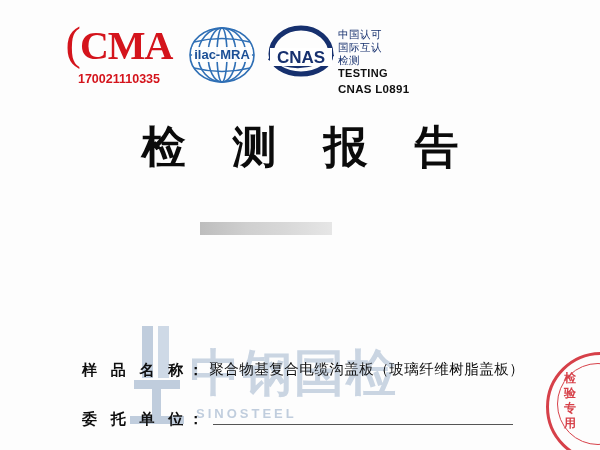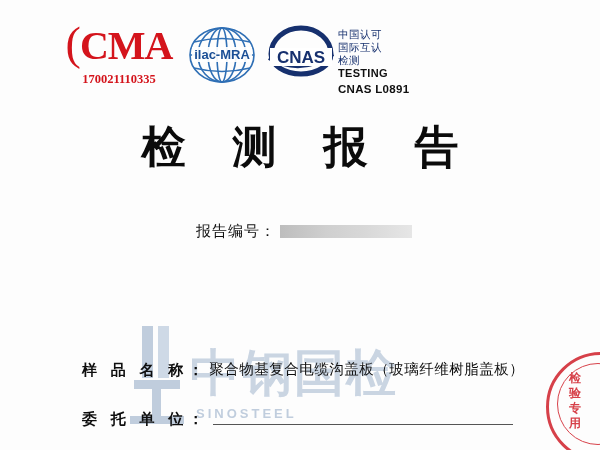--- a/index.html
+++ b/index.html
@@ -48,21 +48,21 @@
     letter-spacing: -1px;
     line-height: 44px;
     position: relative;
     display: inline-block;
   }
   .cma-mark .paren {
     font-size: 46px;
     font-weight: normal;
   }
   .cma-num {
-    font-family: Liberation Serif, serif;
+    font-family: Liberation Sans, sans-serif;
     font-size: 12.5px;
     font-weight: bold;
     color: #d4141c;
     letter-spacing: 0px;
     margin-top: 4px;
   }
 
   
   .ilac {
     position: absolute;
@@ -247,21 +247,21 @@
   .seal .seal-chars {
     position: absolute;
     left: 10px;
     top: 16px;
     width: 22px;
     font-family: "Liberation Serif", serif;
     font-size: 12px;
     line-height: 15px;
     color: #d0202a;
     font-weight: bold;
-    text-align: right;
+    text-align: center;
   }
 </style>
 </head>
 <body>
 
 <div class="page">
 
   <div class="logo-row">
 
     <div class="cma">
@@ -301,21 +301,20 @@
       <div class="cn">国际互认</div>
       <div class="cn">检测</div>
       <div class="en">TESTING</div>
       <div class="code">CNAS L0891</div>
     </div>
   </div>
 
   <div class="title">检 测 报 告</div>
 
   <div class="report-no">
-    <span class="label">报告编号：</span>
     <span class="redacted"></span>
   </div>
 
   <div class="watermark">
     <div class="wm-mark">
       <svg width="64" height="110" viewBox="0 0 64 110">
         <rect x="14" y="2" width="11" height="52" fill="#8fa7c4"></rect>
         <rect x="30" y="2" width="11" height="52" fill="#a8bcd4"></rect>
         <rect x="6" y="56" width="46" height="9" fill="#8fa7c4"></rect>
         <rect x="24" y="64" width="9" height="30" fill="#8fa7c4"></rect>

